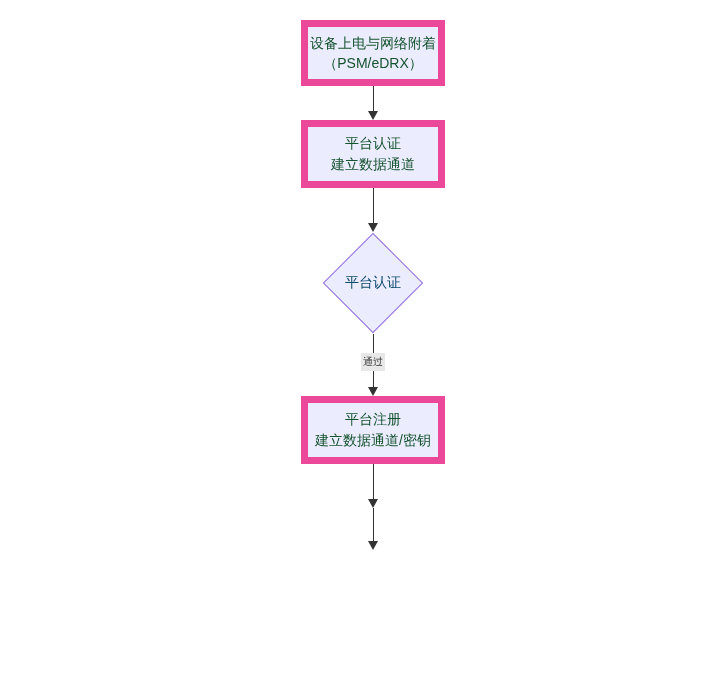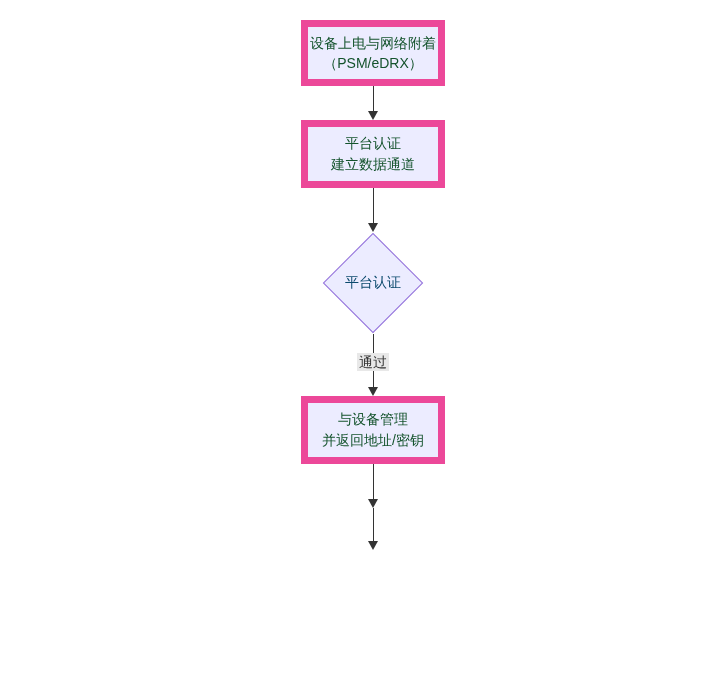--- a/index.html
+++ b/index.html
@@ -70,21 +70,21 @@
   .arrow.a4 { height: 44px; }
   .arrow.a5 { height: 42px; }
 
   .edge-label {
     position: absolute;
     left: 50%;
     top: 45%;
     transform: translate(-50%, -50%);
     background: #e8e8e8;
     color: #333333;
-    font-size: 14px;
+    font-size: 10px;
     line-height: 18px;
     padding: 0 2px;
     white-space: nowrap;
   }
 
   .diamond-wrap {
     position: relative;
     width: 102px;
     height: 102px;
     display: flex;
@@ -140,22 +140,22 @@
       <span class="diamond-text">平台认证</span>
     </div>
 
     <div class="arrow a3">
       <div class="shaft"></div>
       <div class="head"></div>
       <span class="edge-label">通过</span>
     </div>
 
     <div class="node">
-      <span class="node-line">与设备管理</span>
-      <span class="node-line">并返回地址/密钥</span>
+      <span class="node-line">平台注册</span>
+      <span class="node-line">建立数据通道/密钥</span>
     </div>
 
     <div class="arrow a4">
       <div class="shaft"></div>
       <div class="head"></div>
     </div>
 
 
     <div class="arrow a5">
       <div class="shaft"></div>

